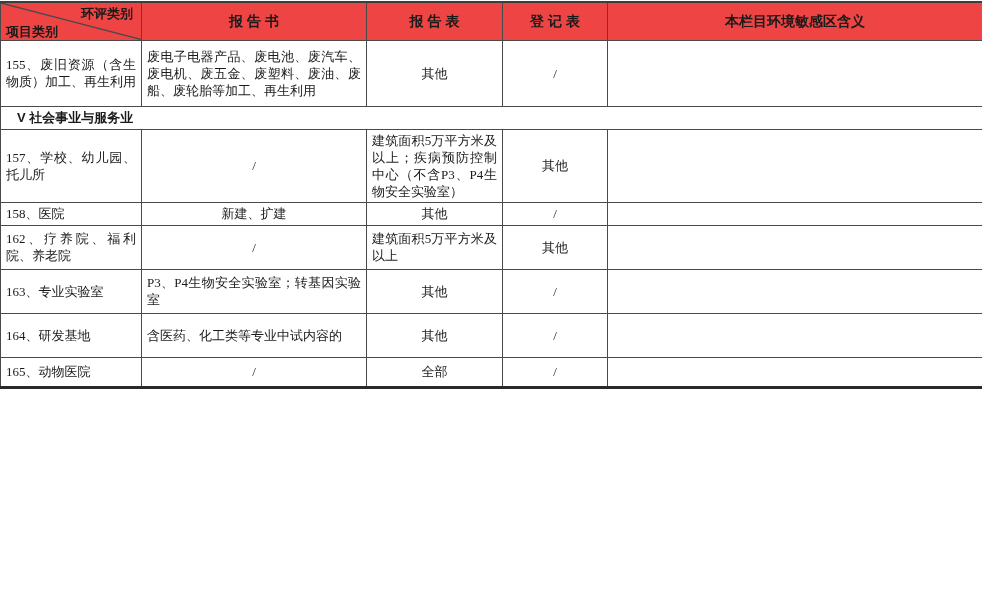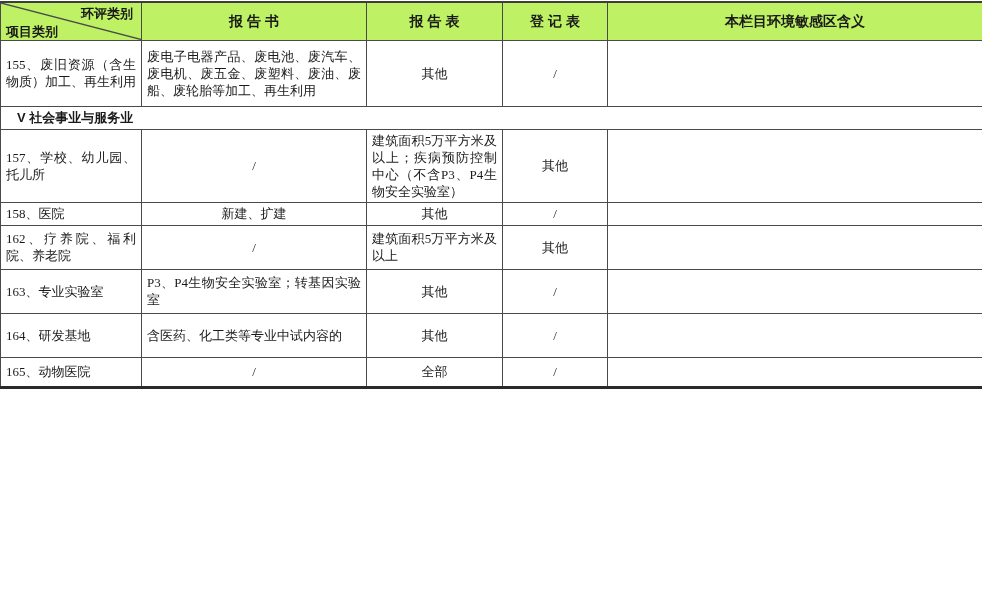--- a/index.html
+++ b/index.html
@@ -19,21 +19,21 @@
     font-size: 13px; line-height: 17px;
     vertical-align: middle;
     overflow: hidden;
     word-break: break-all;
   }
   
   tr.header-row { height: 38px; }
   tr.header-row th {
     font-family: "Liberation Sans", "DejaVu Sans", sans-serif;
     font-weight: bold; font-size: 14px; text-align: center;
-    background: #bef264;
+    background: #ef4444;
   }
   th.corner { position: relative; padding: 0; }
   th.corner .diag-svg { position: absolute; left: 0; top: 0; width: 100%; height: 100%; }
   th.corner .corner-top {
     position: absolute; top: 2px; right: 8px;
     font-size: 13px; font-weight: bold;
   }
   th.corner .corner-bottom {
     position: absolute; bottom: 0; left: 5px;
     font-size: 13px; font-weight: bold;

